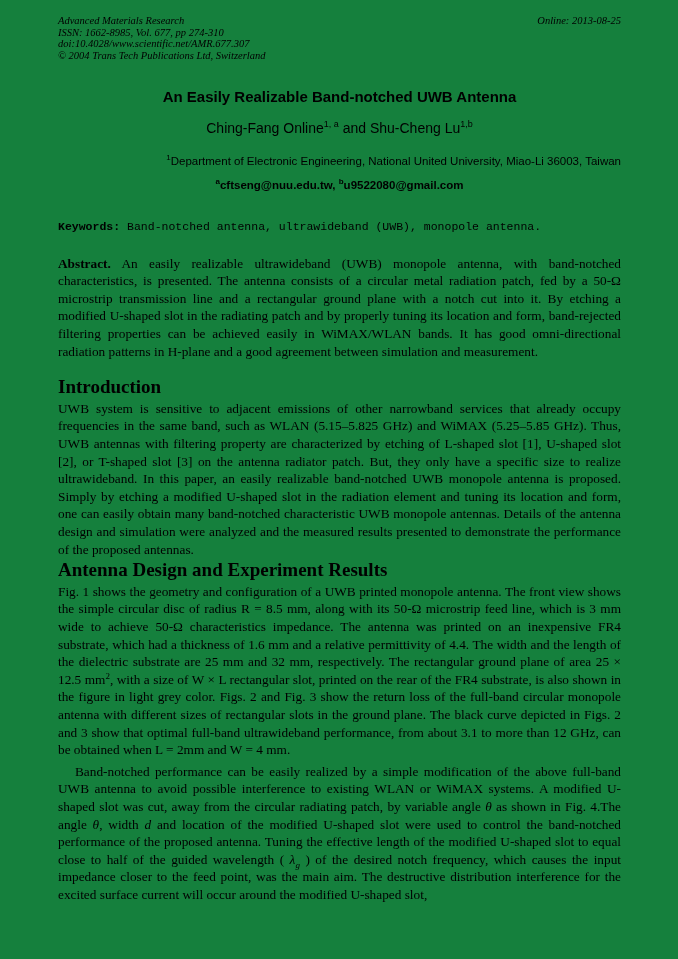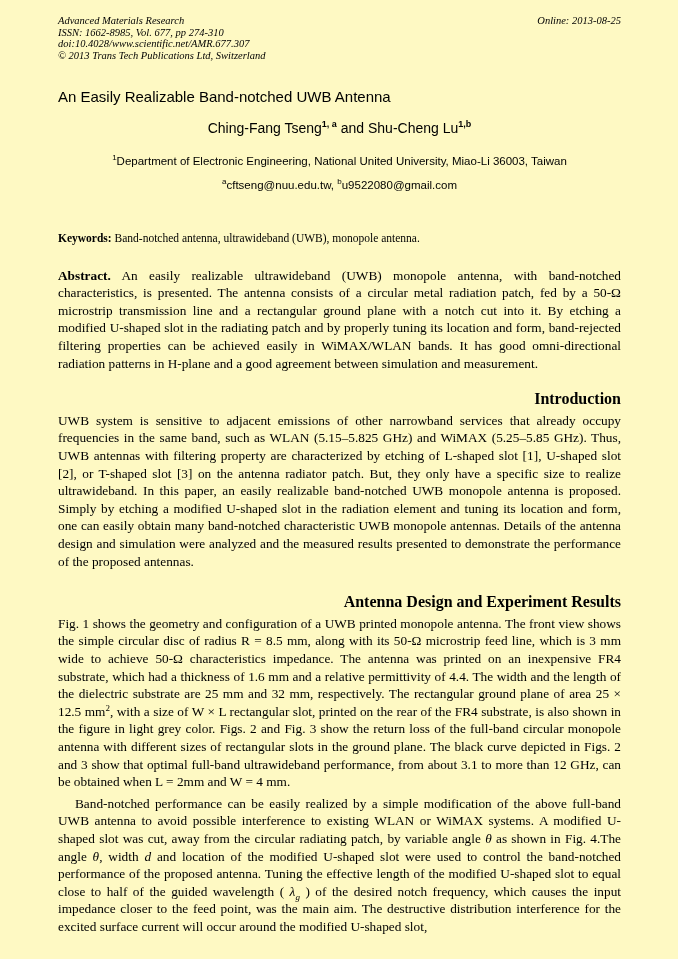--- a/index.html
+++ b/index.html
@@ -1,21 +1,21 @@
 <!DOCTYPE html>
 <html><head>
 <meta charset="utf-8">
 <style>
   html, body { margin: 0; padding: 0; background: #ffffff; }
   .page {
     position: relative;
     width: 678px;
     height: 959px;
     margin: 0 auto;
-    background: #fef9c3;
+    background: #15803d;
     box-sizing: border-box;
     padding: 15px 57px 0 58px;
     color: #000000;
     font-family: "Liberation Serif", serif;
   }
   
   .pub-header {
     display: flex;
     justify-content: space-between;
     align-items: flex-start;
@@ -23,96 +23,97 @@
     font-size: 10.5px;
     line-height: 11.6px;
     font-family: "Liberation Serif", serif;
   }
   .pub-left div { white-space: nowrap; }
   .pub-right { white-space: nowrap; }
 
   
   .paper-title {
     margin: 27px 0 0 0;
-    text-align: left;
+    text-align: center;
     font-family: "Liberation Sans", sans-serif;
-    font-weight: normal;
+    font-weight: bold;
     font-size: 15px;
     line-height: 17px;
   }
   .authors {
     margin-top: 11px;
     text-align: center;
     font-family: "Liberation Sans", sans-serif;
     font-size: 14px;
     line-height: 16px;
   }
-  .authors sup { font-size: 9px; font-weight: bold; }
+  .authors sup { font-size: 9px; }
   .affiliation {
     margin-top: 15px;
-    text-align: center;
+    text-align: right;
     font-family: "Liberation Sans", sans-serif;
     font-size: 11.5px;
     line-height: 13px;
   }
   .affiliation sup, .emails sup, .kw sup { font-size: 8px; }
   .emails {
     margin-top: 7px;
     text-align: center;
     font-family: "Liberation Sans", sans-serif;
     font-size: 11.5px;
     line-height: 13px;
+    font-weight: bold;
   }
   .kw {
-    margin-top: 40px;
-    font-family: Liberation Serif, serif;
+    margin-top: 28px;
+    font-family: Liberation Mono, monospace;
     font-size: 11.5px;
     line-height: 13px;
   }
   .kw .kw-label { font-weight: bold; }
 
   
   .body-p {
     margin: 4px 0 0 0;
     font-size: 13.3px;
     line-height: 17.6px;
     text-align: justify;
   }
   .abstract-p { margin-top: 22px; }
   .sec-heading {
     margin: 18px 0 0 0;
-    font-size: 16px;
+    font-size: 19px;
     line-height: 17.6px;
     font-weight: bold;
-    text-align: right;
+    text-align: left;
   }
-  .sec-heading-2 { margin-top: 23px; }
+  .sec-heading-2 { margin-top: 3px; }
   .indent { text-indent: 17px; }
   .it { font-style: italic; }
   .body-p sup { font-size: 9px; line-height: 0; }
   .body-p sub { font-size: 9px; line-height: 0; }
 </style>
 </head>
 <body>
 
 <div class="page">
 
   <div class="pub-header">
     <div class="pub-left">
       <div>Advanced Materials Research</div>
       <div>ISSN: 1662-8985, Vol. 677, pp 274-310</div>
       <div>doi:10.4028/www.scientific.net/AMR.677.307</div>
-      <div>© 2013 Trans Tech Publications Ltd, Switzerland</div>
+      <div>© 2004 Trans Tech Publications Ltd, Switzerland</div>
     </div>
     <div class="pub-right">Online: 2013-08-25</div>
   </div>
 
   <h1 class="paper-title">An Easily Realizable Band-notched UWB Antenna</h1>
 
-  <div class="authors"><span>Ching-Fang Tseng</span><sup>1, a</sup><span> and </span><span>Shu-Cheng Lu</span><sup>1,b</sup></div>
+  <div class="authors"><span>Ching-Fang Online</span><sup>1, a</sup><span> and </span><span>Shu-Cheng Lu</span><sup>1,b</sup></div>
 
   <div class="affiliation"><sup>1</sup><span>Department of Electronic Engineering, National United University, Miao-Li 36003, Taiwan</span></div>
 
   <div class="emails"><sup>a</sup><span>cftseng@nuu.edu.tw, </span><sup>b</sup><span>u9522080@gmail.com</span></div>
 
   <div class="kw"><span class="kw-label">Keywords:</span><span> Band-notched antenna, ultrawideband (UWB), monopole antenna.</span></div>
 
   <p class="body-p abstract-p"><b>Abstract.</b><span> An easily realizable ultrawideband (UWB) monopole antenna, with band-notched characteristics, is presented. The antenna consists of a circular metal radiation patch, fed by a 50-Ω microstrip transmission line and a rectangular ground plane with a notch cut into it. By etching a modified U-shaped slot in the radiating patch and by properly tuning its location and form, band-rejected filtering properties can be achieved easily in WiMAX/WLAN bands. It has good omni-directional radiation patterns in H-plane and a good agreement between simulation and measurement.</span></p>
 
   <h2 class="sec-heading">Introduction</h2>

